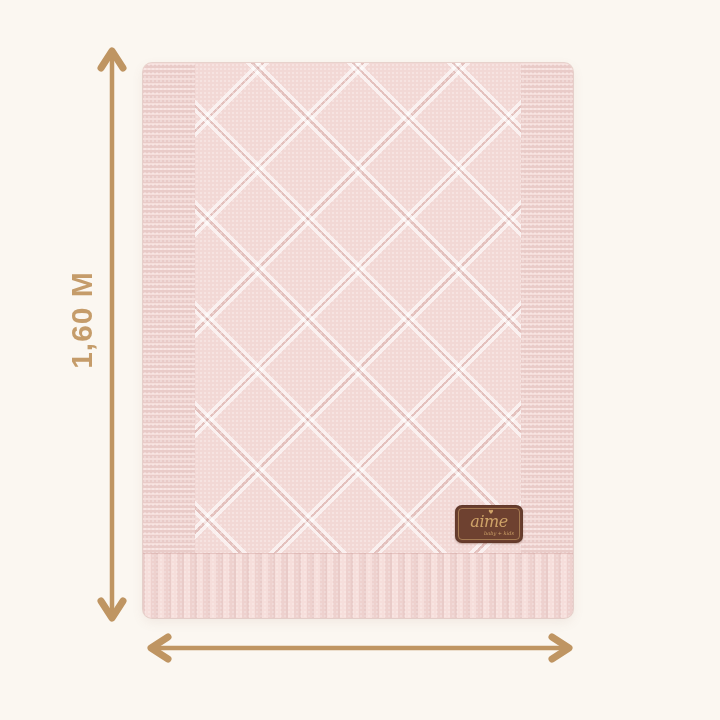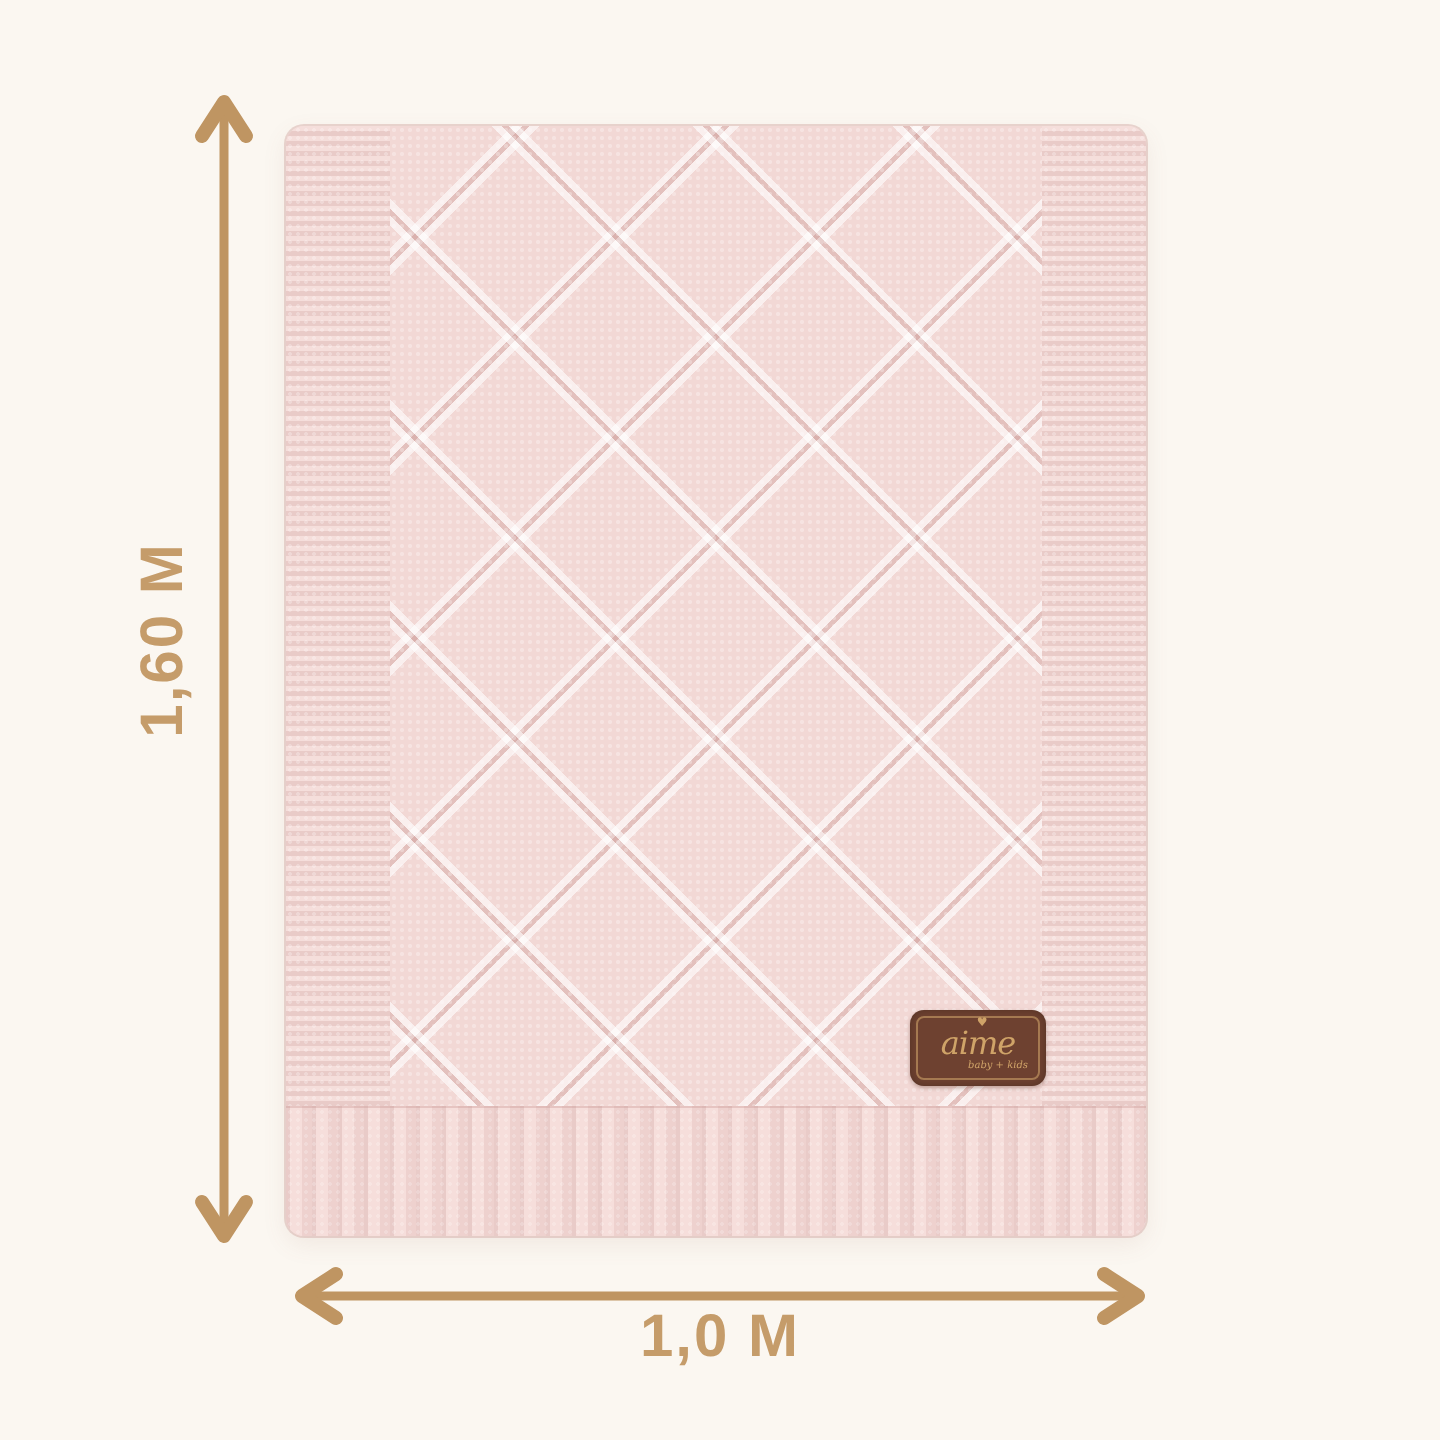--- a/index.html
+++ b/index.html
@@ -135,16 +135,15 @@
     <polyline points="9,24 20,7 31,24" fill="none" stroke="#bf9562" stroke-width="7" stroke-linecap="round" stroke-linejoin="round"></polyline>
     <polyline points="9,557 20,574 31,557" fill="none" stroke="#bf9562" stroke-width="7" stroke-linecap="round" stroke-linejoin="round"></polyline>
   </svg>
   <div class="dim-label dim-label-height">1,60 M</div>
 
   <svg class="dim-svg dim-h" width="440" height="36" viewBox="0 0 440 36">
     <line x1="14" y1="18" x2="428" y2="18" stroke="#bf9562" stroke-width="4.5" stroke-linecap="round"></line>
     <polyline points="28,7 11,18 28,29" fill="none" stroke="#bf9562" stroke-width="7" stroke-linecap="round" stroke-linejoin="round"></polyline>
     <polyline points="412,7 429,18 412,29" fill="none" stroke="#bf9562" stroke-width="7" stroke-linecap="round" stroke-linejoin="round"></polyline>
   </svg>
-  <div class="dim-label dim-label-width">1,0 M</div>
 
 
 </div>
 
 </body></html>

